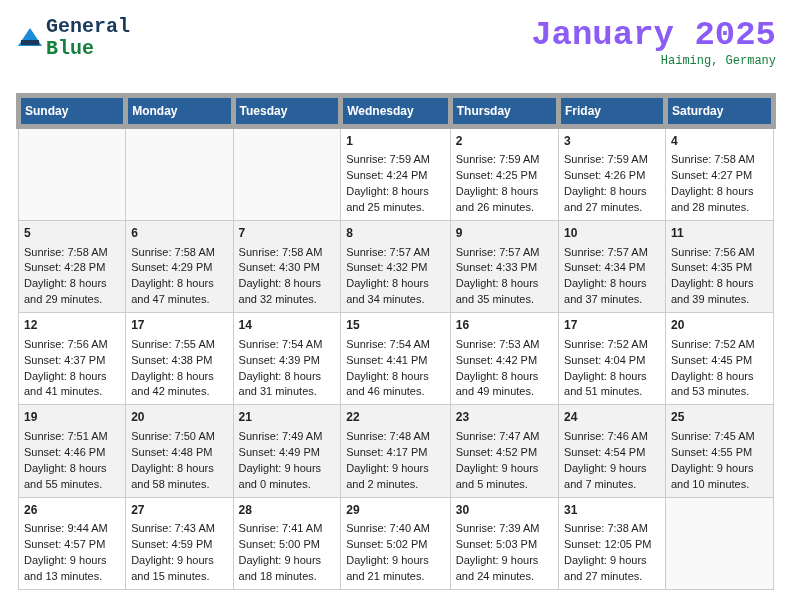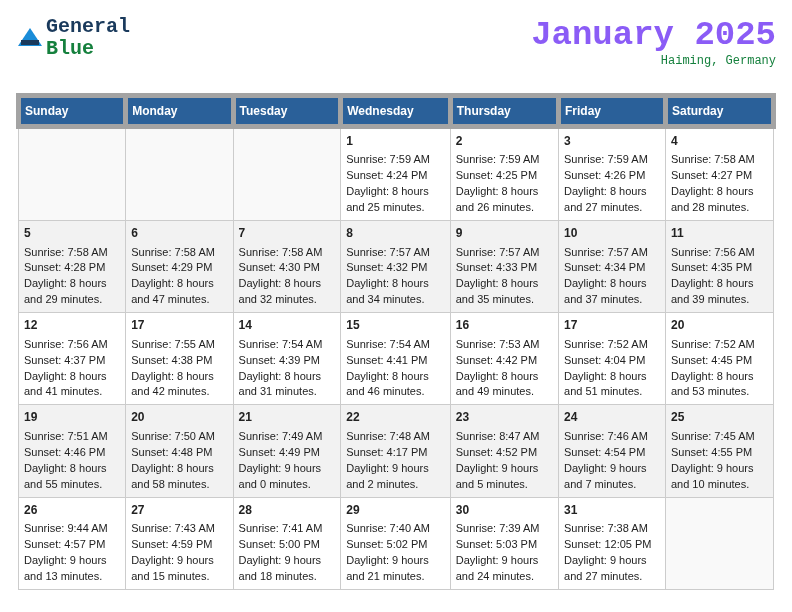--- a/index.html
+++ b/index.html
@@ -273,21 +273,21 @@
         </td>
         <td>
           <div class="day-num">22</div>
           <div>Sunrise: 7:48 AM</div>
           <div>Sunset: 4:17 PM</div>
           <div>Daylight: 9 hours</div>
           <div>and 2 minutes.</div>
         </td>
         <td>
           <div class="day-num">23</div>
-          <div>Sunrise: 8:47 AM</div>
+          <div>Sunrise: 7:47 AM</div>
           <div>Sunset: 4:52 PM</div>
           <div>Daylight: 9 hours</div>
           <div>and 5 minutes.</div>
         </td>
         <td>
           <div class="day-num">24</div>
           <div>Sunrise: 7:46 AM</div>
           <div>Sunset: 4:54 PM</div>
           <div>Daylight: 9 hours</div>
           <div>and 7 minutes.</div>

